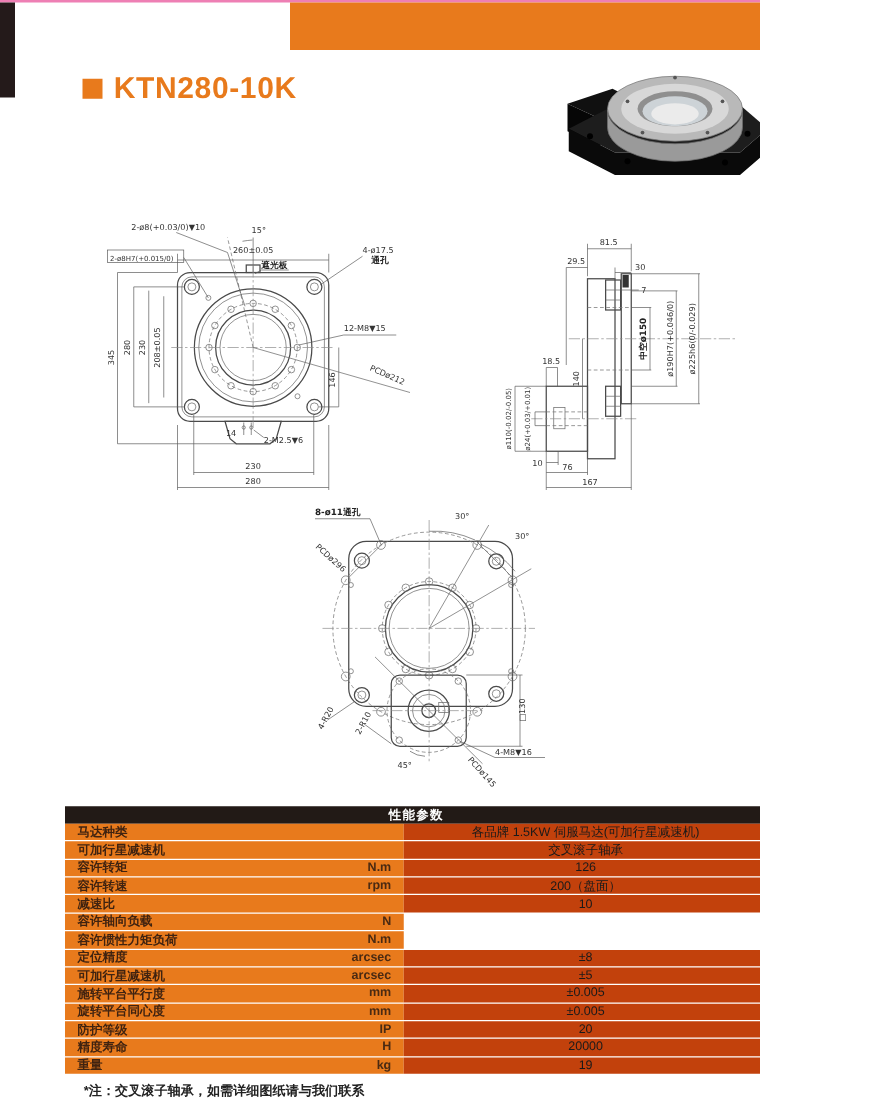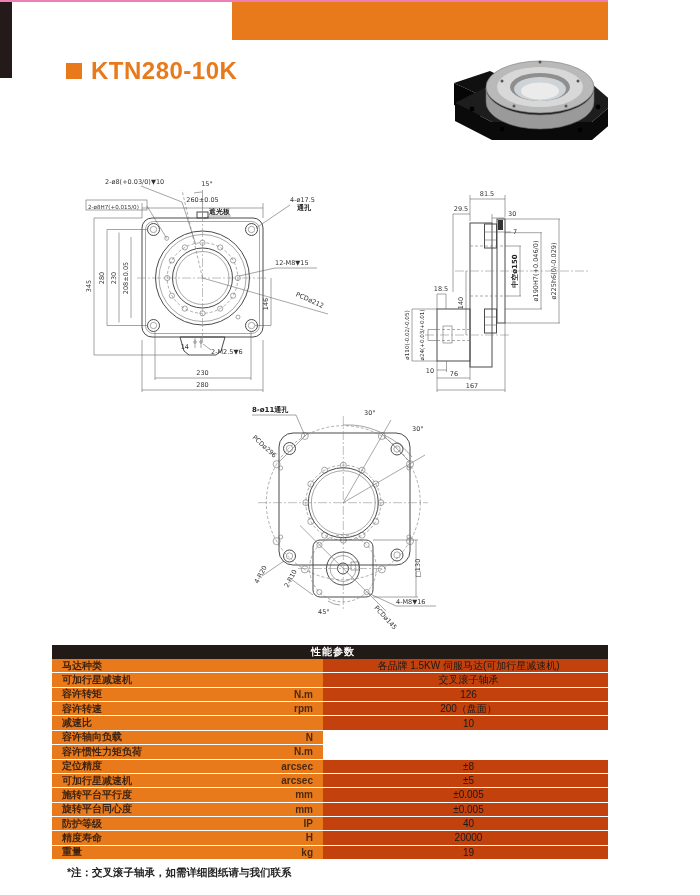--- a/index.html
+++ b/index.html
@@ -419,21 +419,21 @@
             <span class="lab">旋转平台同心度</span>
             <span class="unit">mm</span>
           </div>
           <div class="cell-value">±0.005</div>
         </div>
       <div class="row">
           <div class="cell-label">
             <span class="lab">防护等级</span>
             <span class="unit">IP</span>
           </div>
-          <div class="cell-value">40</div>
+          <div class="cell-value">20</div>
         </div>
       <div class="row">
           <div class="cell-label">
             <span class="lab">精度寿命</span>
             <span class="unit">H</span>
           </div>
           <div class="cell-value">20000</div>
         </div>
       <div class="row">
           <div class="cell-label">

